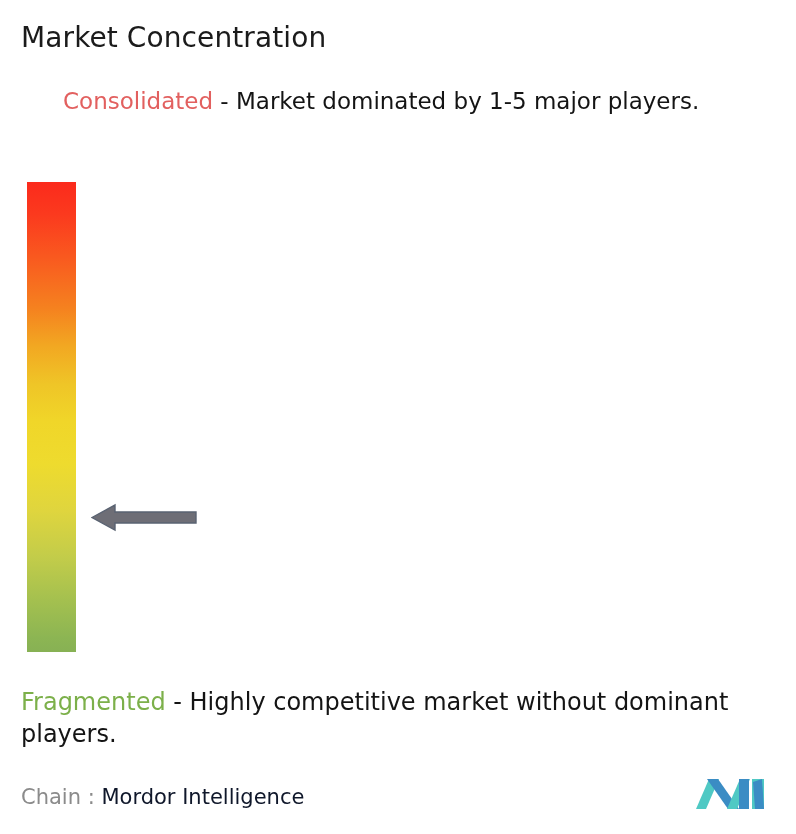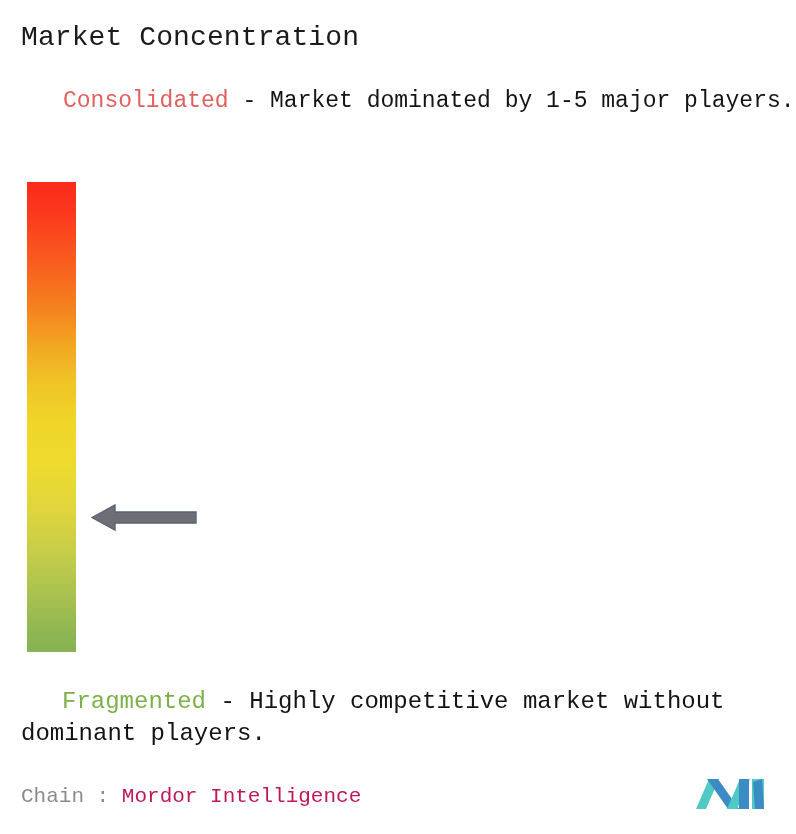--- a/index.html
+++ b/index.html
@@ -11,21 +11,20 @@
     font-family: "DejaVu Sans", sans-serif;
     -webkit-font-smoothing: antialiased;
   }
 
   .canvas {
     position: relative;
     width: 796px;
     height: 834px;
     background: #ffffff;
     overflow: hidden;
-    font-family: Liberation Mono, monospace;
   }
 
   
   .page-title {
     position: absolute;
     left: 21px;
     top: 20px;
     font-size: 28px;
     line-height: 36px;
     font-weight: 400;
@@ -114,39 +113,38 @@
     left: 21px;
     top: 686px;
     width: 768px;
     font-size: 24px;
     line-height: 32px;
     color: #141414;
     font-weight: 400;
   }
   .legend-bottom .term {
     color: #7cb04a;
-    margin-left: 41px;
   }
   .legend-bottom .desc {
     color: #141414;
   }
 
   
   .source-line {
     position: absolute;
     left: 21px;
     top: 783px;
     font-size: 21px;
     line-height: 28px;
     color: #8b8b8b;
     font-weight: 400;
     white-space: nowrap;
   }
   .source-line .src-label { color: #8b8b8b; }
-  .source-line .src-value { color: #be185d; }
+  .source-line .src-value { color: #0f172a; }
 
   
   .brand-logo {
     position: absolute;
     left: 694px;
     top: 769px;
     width: 82px;
     height: 46px;
   }
   .brand-logo svg {

